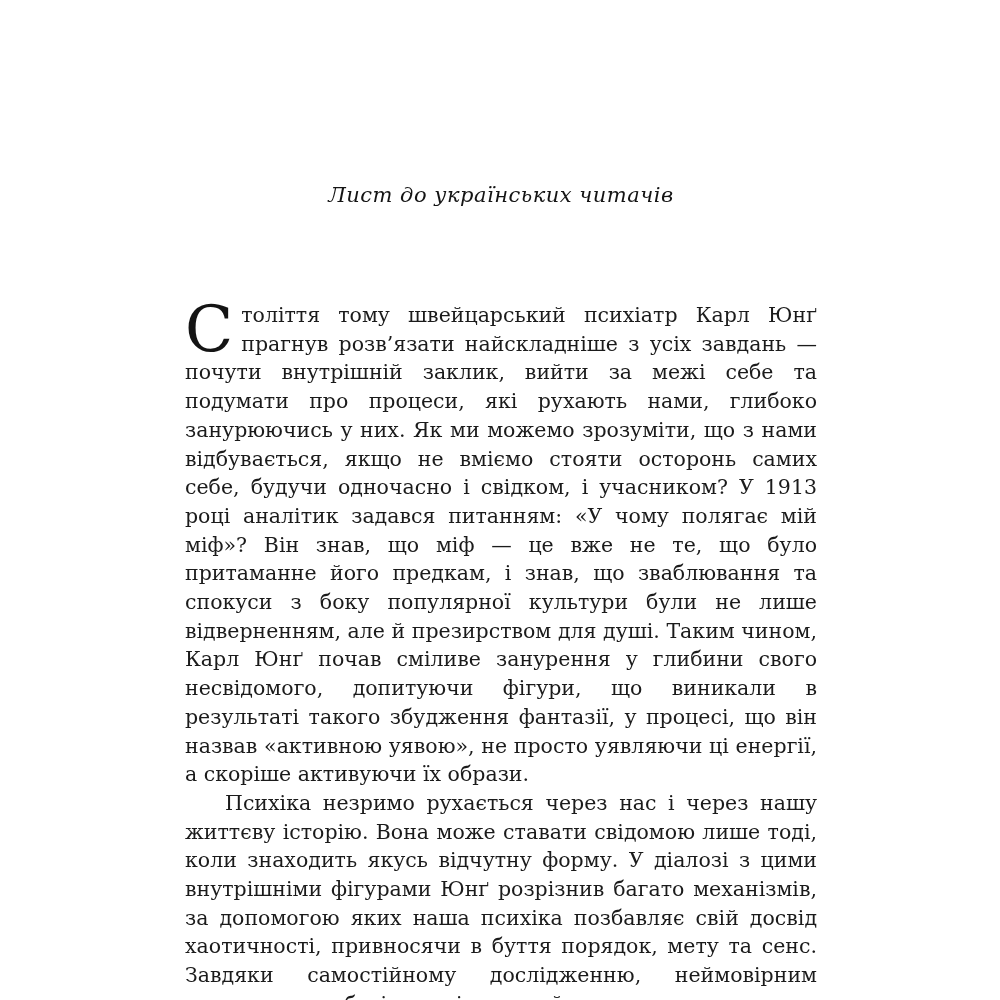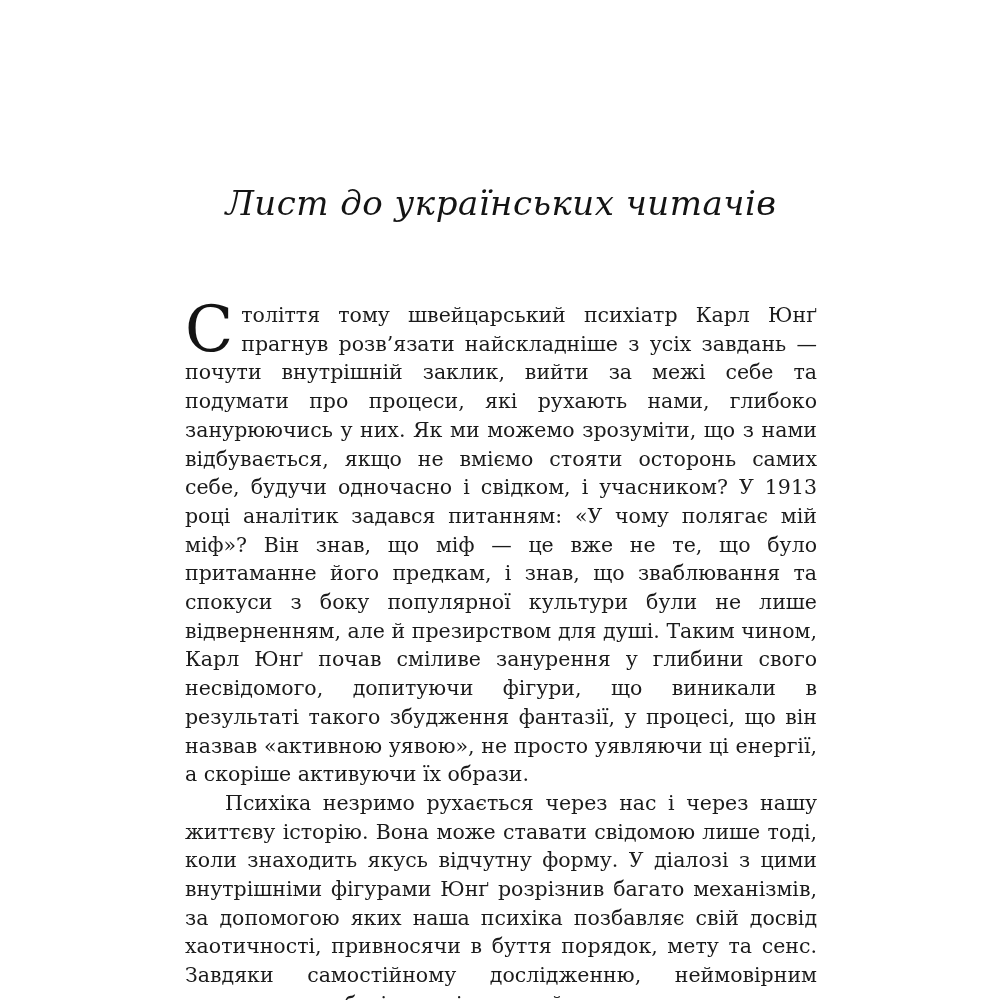--- a/index.html
+++ b/index.html
@@ -23,21 +23,21 @@
   .chapter-title {
     position: absolute;
     top: 183px;
     left: 185px;
     width: 632px;
     margin: 0;
     text-align: center;
     font-family: "DejaVu Serif", "Liberation Serif", serif;
     font-style: italic;
     font-weight: normal;
-    font-size: 34px;
+    font-size: 21px;
     letter-spacing: 0.5px;
     color: #141414;
   }
   .body-text {
     position: absolute;
     top: 301px;
     left: 185px;
     width: 632px;
     font-size: 20.5px;
     line-height: 28.7px;

